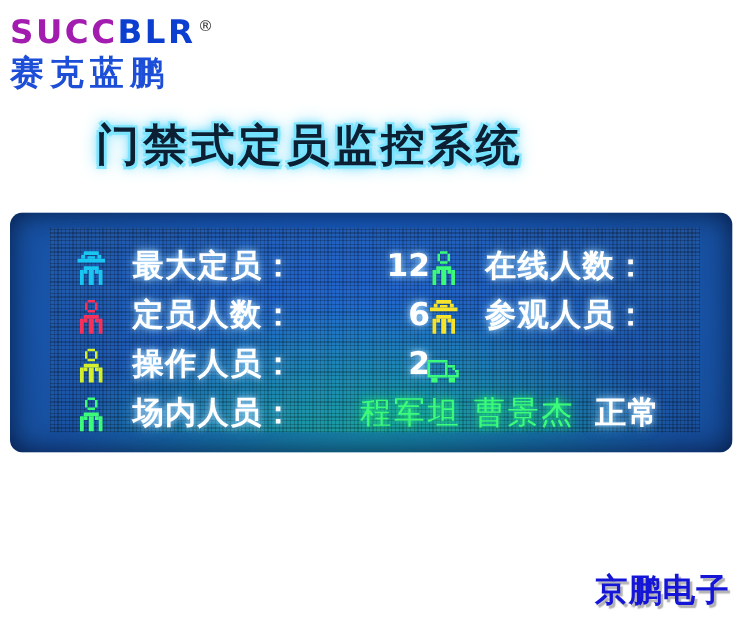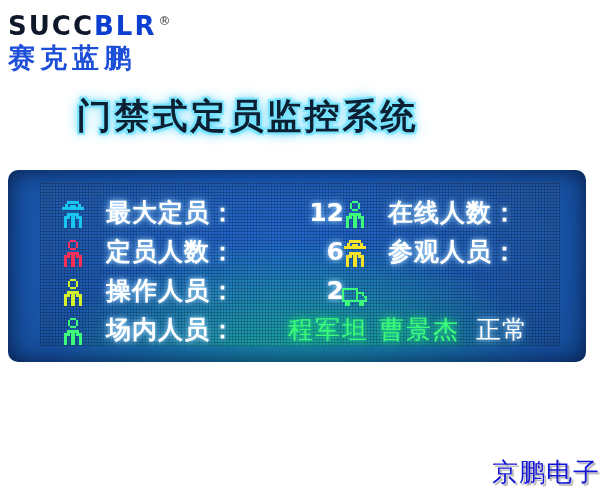--- a/index.html
+++ b/index.html
@@ -24,21 +24,21 @@
     height: 70px;
   }
   .logo-wordmark {
     font-family: "DejaVu Sans", "Liberation Sans", sans-serif;
     font-weight: bold;
     font-size: 26px;
     letter-spacing: 2px;
     line-height: 30px;
     white-space: nowrap;
   }
-  .logo-succ { color: #0f172a; }
+  .logo-succ { color: #a21caf; }
   .logo-blr  { color: #0c3fd0; }
   .logo-reg {
     font-size: 12px;
     color: #333333;
     vertical-align: super;
     letter-spacing: 0;
     margin-left: 2px;
     font-weight: normal;
   }
   .logo-cn {
@@ -164,35 +164,35 @@
     color: #3dfb7a;
     text-shadow: 0 0 6px rgba(40,255,120,0.9), 0 0 13px rgba(20,220,110,0.6);
     line-height: 33px;
     white-space: nowrap;
   }
   .row-status {
     position: absolute;
     right: 32px;
     top: 0;
     font-size: 25px;
-    font-weight: normal;
+    font-weight: bold;
     letter-spacing: 1px;
     color: #ffffff;
     text-shadow: 0 0 5px rgba(170,220,255,0.95), 0 0 11px rgba(120,190,255,0.65);
     line-height: 33px;
     text-align: right;
   }
 
   
   #vendor-mark {
     position: absolute;
-    right: 0;
+    right: 16px;
     top: 455px;
     font-size: 26px;
-    font-weight: normal;
+    font-weight: bold;
     letter-spacing: 1px;
     color: #1515d8;
     text-shadow: 2px 2px 1px rgba(150,150,150,0.75);
     white-space: nowrap;
   }
 </style>
 </head>
 <body>
 
 <div id="brand-logo">

